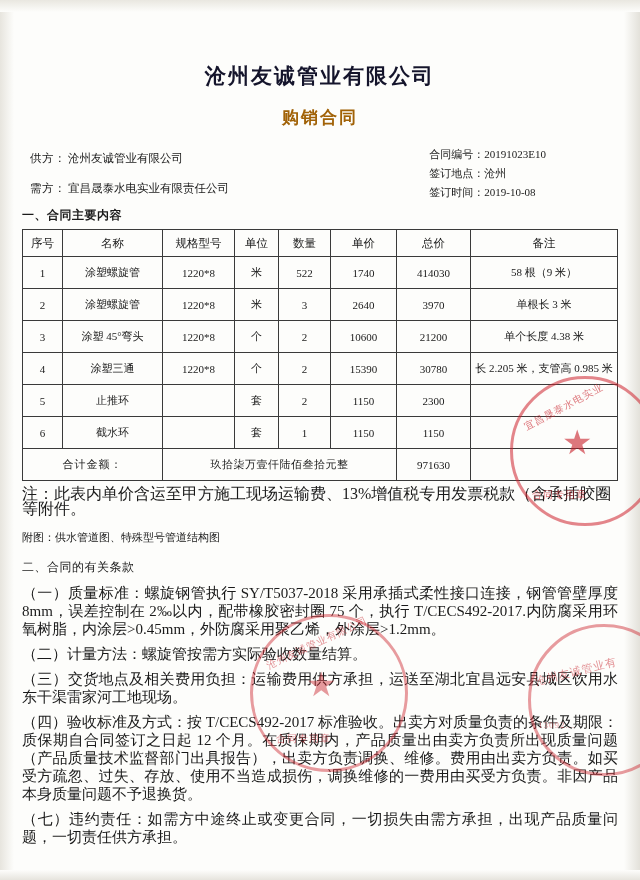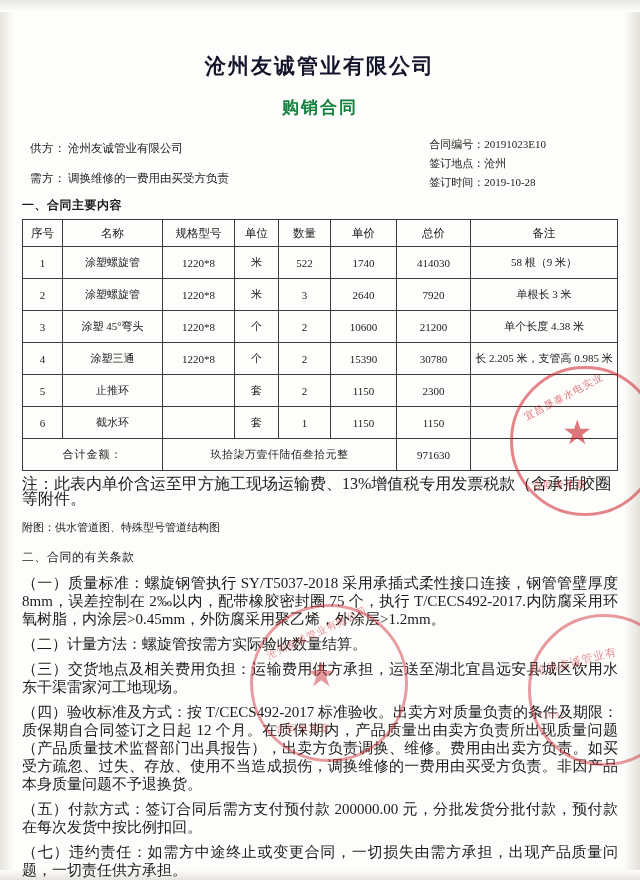--- a/index.html
+++ b/index.html
@@ -35,39 +35,39 @@
     position: absolute; left: 0; top: 0; width: 640px; height: 12px;
     background: linear-gradient(to bottom, #e9e7e0, #fdfdfb);
   }
   .paper-edge-bottom {
     position: absolute; left: 0; bottom: 0; width: 640px; height: 10px;
     background: linear-gradient(to top, #e6e4dd, #fdfdfb);
   }
   .content {
     position: absolute;
     left: 22px;
-    top: 14px;
+    top: 24px;
     width: 596px;
     height: 852px;
   }
   .title-main {
     text-align: center;
     font-size: 21px;
     font-weight: bold;
     letter-spacing: 2px;
     margin-top: 38px;
     color: #14142b;
   }
   .title-sub {
     text-align: center;
     font-size: 17px;
     font-weight: bold;
     letter-spacing: 2px;
     margin-top: 16px;
-    color: #15803d;
+    color: #a16207;
   }
   .party-block {
     margin-top: 22px;
     position: relative;
     height: 56px;
     font-size: 11.5px;
   }
   .party-line {
     position: absolute;
     left: 8px;
@@ -240,31 +240,31 @@
   <div class="content">
 
     <div class="title-main">沧州友诚管业有限公司</div>
     <div class="title-sub">购销合同</div>
 
     <div class="party-block">
       <div class="party-line l1">
         <span class="party-label">供方：</span><span class="party-value">沧州友诚管业有限公司</span>
       </div>
       <div class="party-line l2">
-        <span class="party-label">需方：</span><span class="party-value">调换维修的一费用由买受方负责</span>
+        <span class="party-label">需方：</span><span class="party-value">宜昌晟泰水电实业有限责任公司</span>
       </div>
       <div class="meta-col">
         <div>
           <span>合同编号：</span><span>20191023E10</span>
         </div>
         <div>
           <span>签订地点：</span><span>沧州</span>
         </div>
         <div>
-          <span>签订时间：</span><span>2019-10-28</span>
+          <span>签订时间：</span><span>2019-10-08</span>
         </div>
       </div>
     </div>
 
     <div class="section-head">一、合同主要内容</div>
 
     <table class="contract">
       <colgroup>
         <col style="width:40px">
         <col style="width:100px">
@@ -298,21 +298,21 @@
           <td>414030</td>
           <td>58 根（9 米）</td>
         </tr>
         <tr>
           <td>2</td>
           <td>涂塑螺旋管</td>
           <td>1220*8</td>
           <td>米</td>
           <td>3</td>
           <td>2640</td>
-          <td>7920</td>
+          <td>3970</td>
           <td>单根长 3 米</td>
         </tr>
         <tr>
           <td>3</td>
           <td>涂塑 45°弯头</td>
           <td>1220*8</td>
           <td>个</td>
           <td>2</td>
           <td>10600</td>
           <td>21200</td>
@@ -369,23 +369,20 @@
     <div class="clause">
       <span class="cl-num">（二）</span><span class="cl-body">计量方法：螺旋管按需方实际验收数量结算。</span>
     </div>
     <div class="clause">
       <span class="cl-num">（三）</span><span class="cl-body">交货地点及相关费用负担：运输费用供方承担，运送至湖北宜昌远安县城区饮用水东干渠雷家河工地现场。</span>
     </div>
     <div class="clause">
       <span class="cl-num">（四）</span><span class="cl-body">验收标准及方式：按 T/CECS492-2017 标准验收。出卖方对质量负责的条件及期限：质保期自合同签订之日起 12 个月。在质保期内，产品质量出由卖方负责所出现质量问题（产品质量技术监督部门出具报告），出卖方负责调换、维修。费用由出卖方负责。如买受方疏忽、过失、存放、使用不当造成损伤，调换维修的一费用由买受方负责。非因产品本身质量问题不予退换货。</span>
     </div>
     <div class="clause">
-      <span class="cl-num">（五）</span><span class="cl-body">付款方式：签订合同后需方支付预付款 200000.00 元，分批发货分批付款，预付款在每次发货中按比例扣回。</span>
-    </div>
-    <div class="clause">
       <span class="cl-num">（七）</span><span class="cl-body">违约责任：如需方中途终止或变更合同，一切损失由需方承担，出现产品质量问题，一切责任供方承担。</span>
     </div>
 
     <div class="seal" id="seal-right">
       <div class="seal-ring"></div>
       <div class="star">★</div>
       <div class="seal-text t1">宜昌晟泰水电实业</div>
       <div class="seal-text t2">合同专用章</div>
     </div>
 

